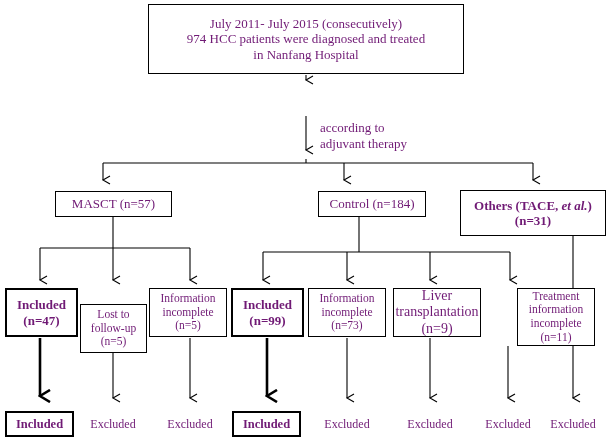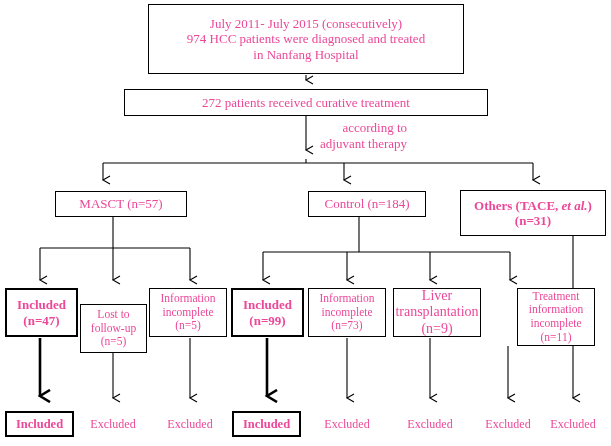--- a/index.html
+++ b/index.html
@@ -6,21 +6,21 @@
     margin: 0;
     padding: 0;
     background: #ffffff;
   }
   #canvas {
     position: relative;
     width: 611px;
     height: 446px;
     background: #ffffff;
     font-family: "Liberation Serif", "DejaVu Serif", serif;
-    color: #ec4899;
+    color: #701a75;
     overflow: hidden;
   }
   .box {
     position: absolute;
     box-sizing: border-box;
     border: 1px solid #000000;
     background: #ffffff;
     display: flex;
     align-items: center;
     justify-content: center;
@@ -36,21 +36,21 @@
   .lbl {
     position: absolute;
     text-align: center;
     font-size: 12px;
     line-height: 1.2;
   }
   .note {
     position: absolute;
     font-size: 13px;
     line-height: 1.25;
-    text-align: right;
+    text-align: left;
     white-space: nowrap;
   }
   svg.edges {
     position: absolute;
     left: 0; top: 0;
     width: 611px;
     height: 446px;
     pointer-events: none;
   }
   .it { font-style: italic; }
@@ -105,38 +105,33 @@
   </svg>
 
   <div class="box" style="left:148px; top:4px; width:316px; height:70px;">
     <div class="inner">
       <div>July 2011- July 2015 (consecutively)</div>
       <div>974 HCC patients were diagnosed and treated</div>
       <div>in Nanfang Hospital</div>
     </div>
   </div>
 
-  <div class="box" style="left:124px; top:89px; width:364px; height:27px;">
-    <div class="inner">
-      <div>272 patients received curative treatment</div>
-    </div>
-  </div>
 
   <div class="note" style="left:320px; top:120px;">
     <div>according to</div>
     <div>adjuvant therapy</div>
   </div>
 
-  <div class="box" style="left:55px; top:191px; width:132px; height:26px;">
+  <div class="box" style="left:55px; top:191px; width:117px; height:26px;">
     <div class="inner">
       <div>MASCT (n=57)</div>
     </div>
   </div>
 
-  <div class="box" style="left:308px; top:191px; width:118px; height:26px;">
+  <div class="box" style="left:318px; top:191px; width:108px; height:26px;">
     <div class="inner">
       <div>Control (n=184)</div>
     </div>
   </div>
 
   <div class="box" style="left:460px; top:190px; width:146px; height:46px;font-weight:bold;">
     <div class="inner">
       <div><span>Others (TACE, </span><span class="it">et al.</span><span>)</span></div>
       <div>(n=31)</div>
     </div>

